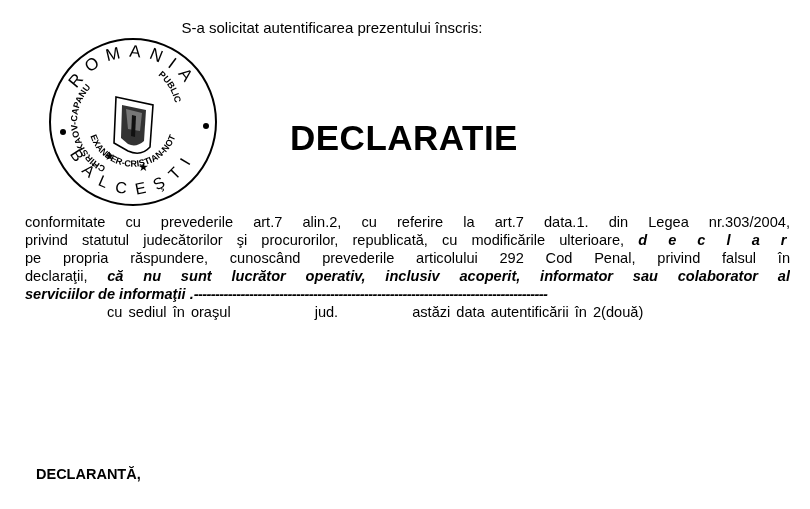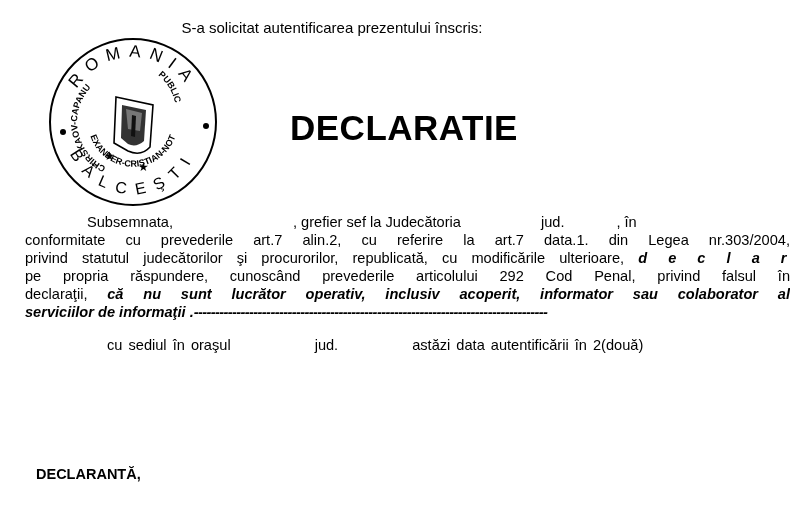--- a/index.html
+++ b/index.html
@@ -1,28 +1,28 @@
 <!DOCTYPE html>
 <html><head>
 <meta charset="utf-8">
 <style>
   html, body { margin: 0; padding: 0; background: #ffffff; }
   body { width: 810px; height: 509px; position: relative; overflow: hidden;
          font-family: "Liberation Sans", sans-serif; color: #000; }
   .abs { position: absolute; }
   .header-note { left: 0; width: 646px; top: 19px; text-align: center; font-size: 15px; padding-left: 18px; box-sizing: border-box; }
-  .title { left: 290px; top: 108px; font-size: 35px; font-weight: bold; letter-spacing: 0.5px; }
+  .title { left: 290px; top: 118px; font-size: 35px; font-weight: bold; letter-spacing: 0.5px; }
   .stamp { left: 46px; top: 35px; width: 174px; height: 174px; }
   .body { left: 25px; top: 213px; width: 765px; font-size: 14.6px; line-height: 18px; }
   .line { white-space: nowrap; height: 18px; overflow: visible; }
   .justify { text-align: justify; text-align-last: justify; white-space: normal; height: 18px; overflow: hidden; }
   .bi { font-weight: bold; font-style: italic; }
   .spaced { letter-spacing: 3.5px; }
   .ind1 { padding-left: 62px; }
-  .ind2 { padding-left: 82px; margin-top: 15px; }
+  .ind2 { padding-left: 82px; }
   .gap { display: inline-block; }
   .dashes { letter-spacing: -0.6px; }
   .signature { left: 0; width: 810px; top: 466px; text-align: left; font-size: 14.5px; font-weight: bold; padding-left: 36px; box-sizing: border-box; }
 </style>
 </head>
 <body>
 
 <div class="abs header-note">S-a solicitat autentificarea prezentului înscris:</div>
 
 <svg class="abs stamp" viewBox="0 0 174 174" xmlns="http://www.w3.org/2000/svg">
@@ -61,23 +61,20 @@
     <path d="M 76 70 L 100 75 L 98 106 Q 90 113 82 109 L 75 103 Z" fill="#333"></path>
     <path d="M 80 74 L 96 78 L 94 96 L 82 94 Z" fill="#777"></path>
     <path d="M 86 80 L 90 81 L 89 102 L 85 101 Z" fill="#111"></path>
   </g>
 </svg>
 
 <div class="abs title">DECLARATIE</div>
 
 <div class="abs body">
 
-  <div class="line ind1">
-    <span>Subsemnata,</span><span class="gap" style="width:120px"></span><span>, grefier sef la Judecătoria</span><span class="gap" style="width:80px"></span><span>jud.</span><span class="gap" style="width:52px"></span><span>, în</span>
-  </div>
   <div class="justify">conformitate cu prevederile art.7 alin.2, cu referire la art.7 data.1. din Legea nr.303/2004,</div>
   <div class="justify">
     <span>privind statutul judecătorilor şi procurorilor, republicată, cu modificările ulterioare,</span> <span class="bi spaced">d e c l a r</span>
   </div>
   <div class="justify">pe propria răspundere, cunoscând prevederile articolului 292 Cod Penal, privind falsul în</div>
   <div class="justify">
     <span>declaraţii,</span> <span class="bi">că nu sunt lucrător operativ, inclusiv acoperit, informator sau colaborator al</span>
   </div>
   <div class="line" style="overflow:hidden; width:750px;">
     <span class="bi">serviciilor de informaţii .</span><span class="bi dashes">-----------------------------------------------------------------------------------</span>

